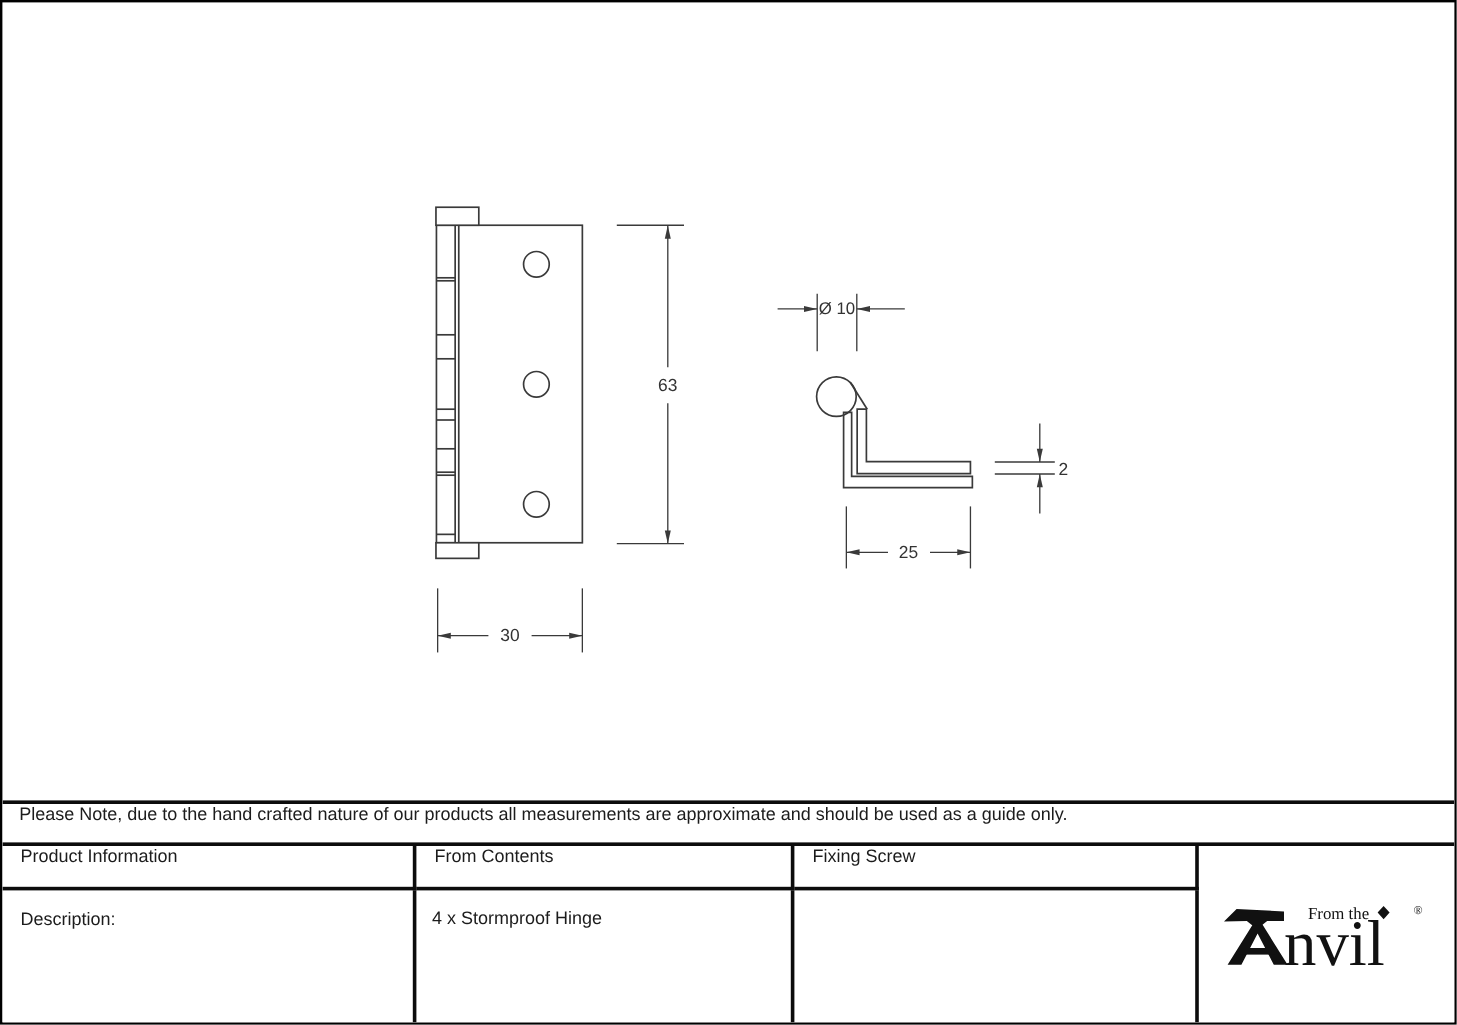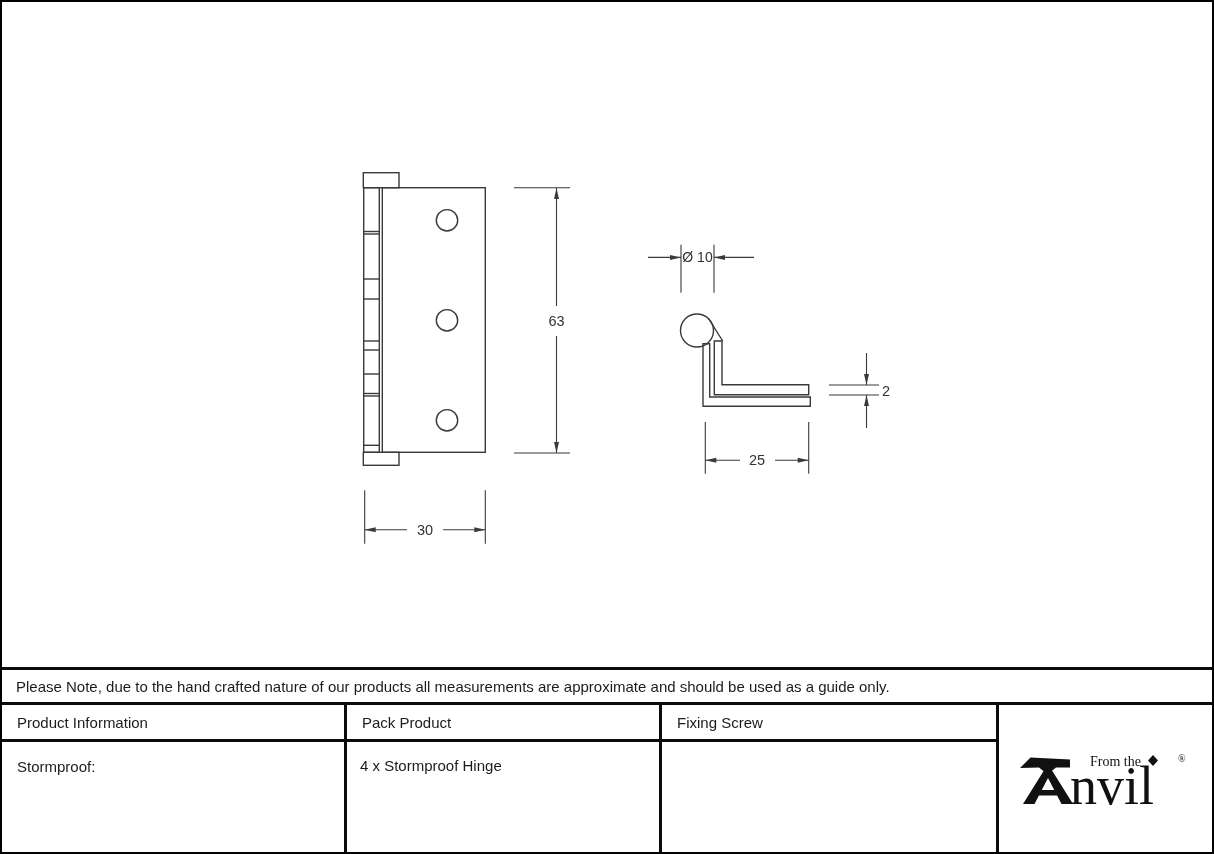--- a/index.html
+++ b/index.html
@@ -7,32 +7,32 @@
     position:relative; width:1214px; height:854px; background:#ffffff;
     box-sizing:border-box; border:2px solid #000;
     font-family:"Liberation Sans", sans-serif; color:#1c1c1c; overflow:hidden;
   }
   .drawing-svg { position:absolute; top:0; left:0; }
   svg text { font-family:"Liberation Sans", sans-serif; fill:#333; }
 
   .notebar {
     position:absolute; left:0; right:0; top:665px; height:38px; box-sizing:border-box;
     border-top:3px solid #0c0c0c; border-bottom:3px solid #0c0c0c;
-    display:flex; align-items:center; padding-left:14px; font-size:15px;
+    display:flex; align-items:flex-start; padding-left:14px; font-size:15px;
     background:#fff;
   }
 
   .spec-table {
     position:absolute; left:0; right:0; top:703px; bottom:0;
     display:grid; grid-template-columns:345px 315px 337px 1fr;
     grid-template-rows:37px 1fr; background:#fff;
   }
   .cell { box-sizing:border-box; border-right:3px solid #0c0c0c; }
   .header-cell {
-    border-bottom:3px solid #0c0c0c; display:flex; align-items:center;
+    border-bottom:3px solid #0c0c0c; display:flex; 
     padding-left:15px; font-size:15px;
   }
   .body-cell { padding:15px 8px 0 15px; font-size:15px; }
   .spec-row { display:flex; margin-bottom:10px; line-height:19px; }
   .spec-label { flex:0 0 104px; }
   .logo-cell {
     grid-column:4; grid-row:1 / 3; border-right:none;
     display:flex; align-items:center; justify-content:center;
   }
   .logo-svg text { fill:#111; }
@@ -139,21 +139,21 @@
   <div class="notebar">
     <span>Please Note, due to the hand crafted nature of our products all measurements are approximate and should be used as a guide only.</span>
   </div>
 
   <div class="spec-table">
 
     <div class="cell header-cell">
       <span>Product Information</span>
     </div>
     <div class="cell header-cell">
-      <span>Pack Product</span>
+      <span>From Contents</span>
     </div>
     <div class="cell header-cell">
       <span>Fixing Screw</span>
     </div>
 
     <div class="cell logo-cell">
 
       <svg class="logo-svg" width="172" height="58" viewBox="0 0 172 58">
         <g fill="#111">
 
@@ -169,21 +169,21 @@
 
           <polygon points="133,5 138,10.5 133,16 128,10.5"></polygon>
 
           <text x="158" y="12" font-size="10" class="logo-serif">®</text>
         </g>
       </svg>
     </div>
 
     <div class="cell body-cell">
       <div class="spec-row">
-        <span class="spec-label">Stormproof:</span>
+        <span class="spec-label">Description:</span>
       </div>
     </div>
 
     <div class="cell body-cell" style="padding-left:13px;">
       <span>4 x Stormproof Hinge</span>
     </div>
 
     <div class="cell body-cell">
       <span></span>
     </div>

